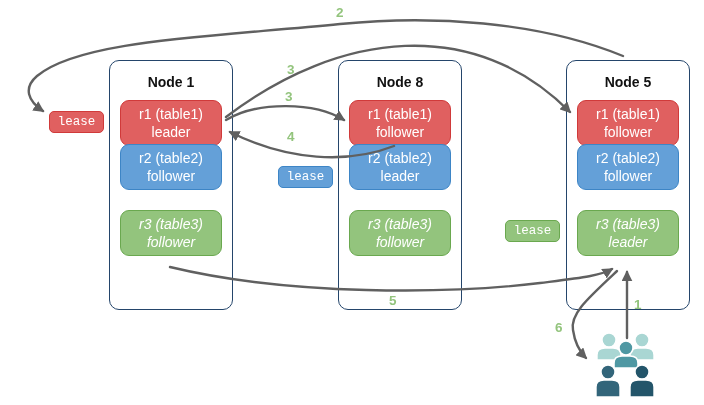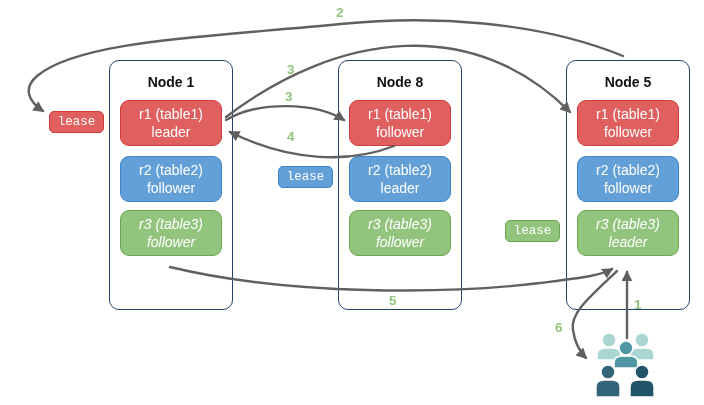--- a/index.html
+++ b/index.html
@@ -44,21 +44,21 @@
     display: flex;
     flex-direction: column;
     align-items: center;
     justify-content: center;
     text-align: center;
   }
   .replica.red   { background: #e06060; border: 1.6px solid #d03a3a; }
   .replica.blue  { background: #64a0d8; border: 1.6px solid #3d85c6; }
   .replica.green { background: #93c47d; border: 1.6px solid #6aa84f; }
   .pos-r1 { top: 39px; }
-  .pos-r2 { top: 95px; align-items: center; }
+  .pos-r2 { top: 83px; align-items: center; }
   .pos-r3 { top: 149px; font-style: italic; }
   .lease {
     position: absolute;
     width: 55px;
     height: 22px;
     border-radius: 5px;
     color: #ffffff;
     font-size: 12.5px;
     display: flex;
     align-items: center;

